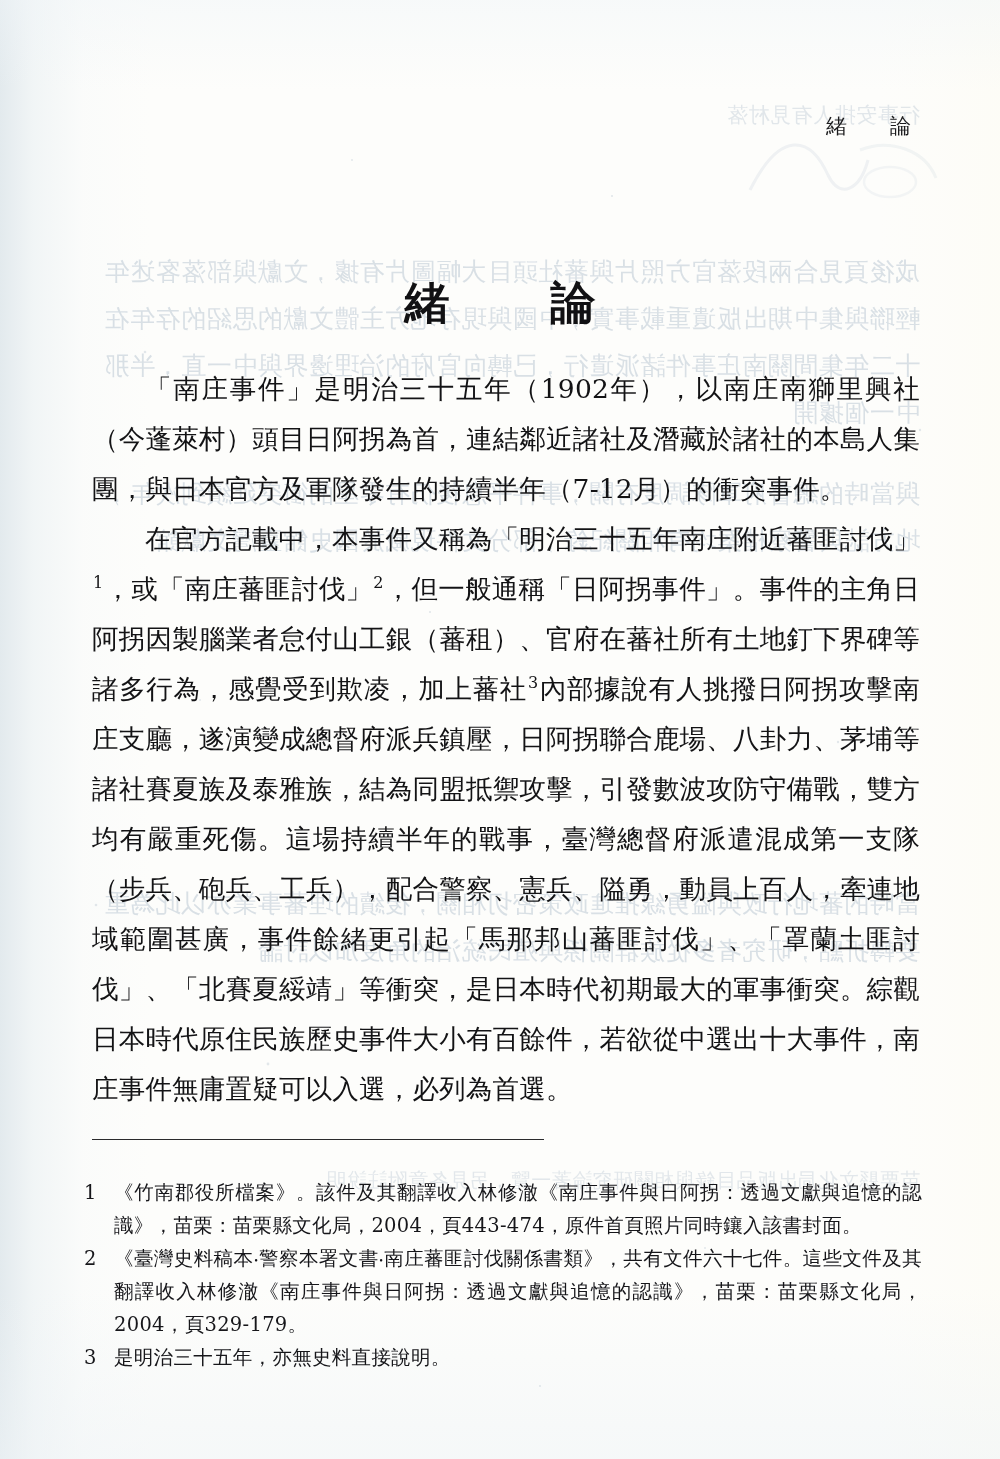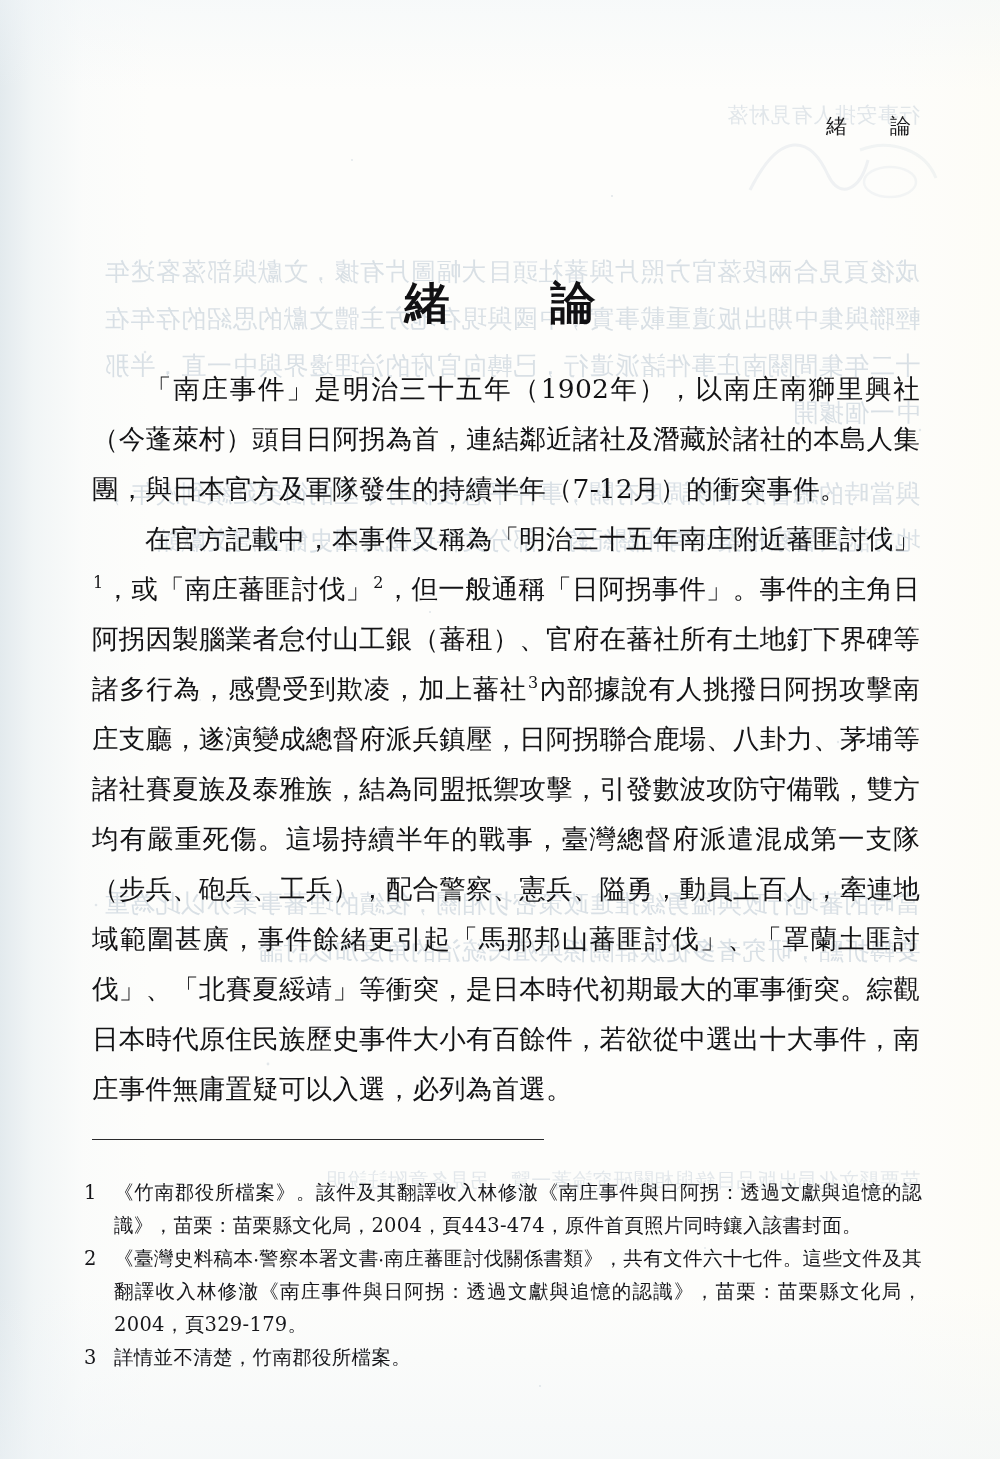--- a/index.html
+++ b/index.html
@@ -242,21 +242,21 @@
         <div class="fn-item">
           <div class="fn-num">1</div>
           <div class="fn-body">《竹南郡役所檔案》。該件及其翻譯收入林修澈《南庄事件與日阿拐：透過文獻與追憶的認識》，苗栗：苗栗縣文化局，2004，頁443-474，原件首頁照片同時鑲入該書封面。</div>
         </div>
         <div class="fn-item">
           <div class="fn-num">2</div>
           <div class="fn-body">《臺灣史料稿本‧警察本署文書‧南庄蕃匪討伐關係書類》，共有文件六十七件。這些文件及其翻譯收入林修澈《南庄事件與日阿拐：透過文獻與追憶的認識》，苗栗：苗栗縣文化局，2004，頁329-179。</div>
         </div>
         <div class="fn-item">
           <div class="fn-num">3</div>
-          <div class="fn-body">詳情並不清楚，竹南郡役所檔案。</div>
+          <div class="fn-body">是明治三十五年，亦無史料直接說明。</div>
         </div>
       </div>
 
   </div>
 
   <svg class="speckles" viewBox="0 0 1000 1459" preserveAspectRatio="none">
     <g fill="#c8d2da">
       <circle cx="145" cy="352" r="1.3"></circle>
         <circle cx="612" cy="196" r="1.1"></circle>
       <circle cx="838" cy="742" r="1.2"></circle>

